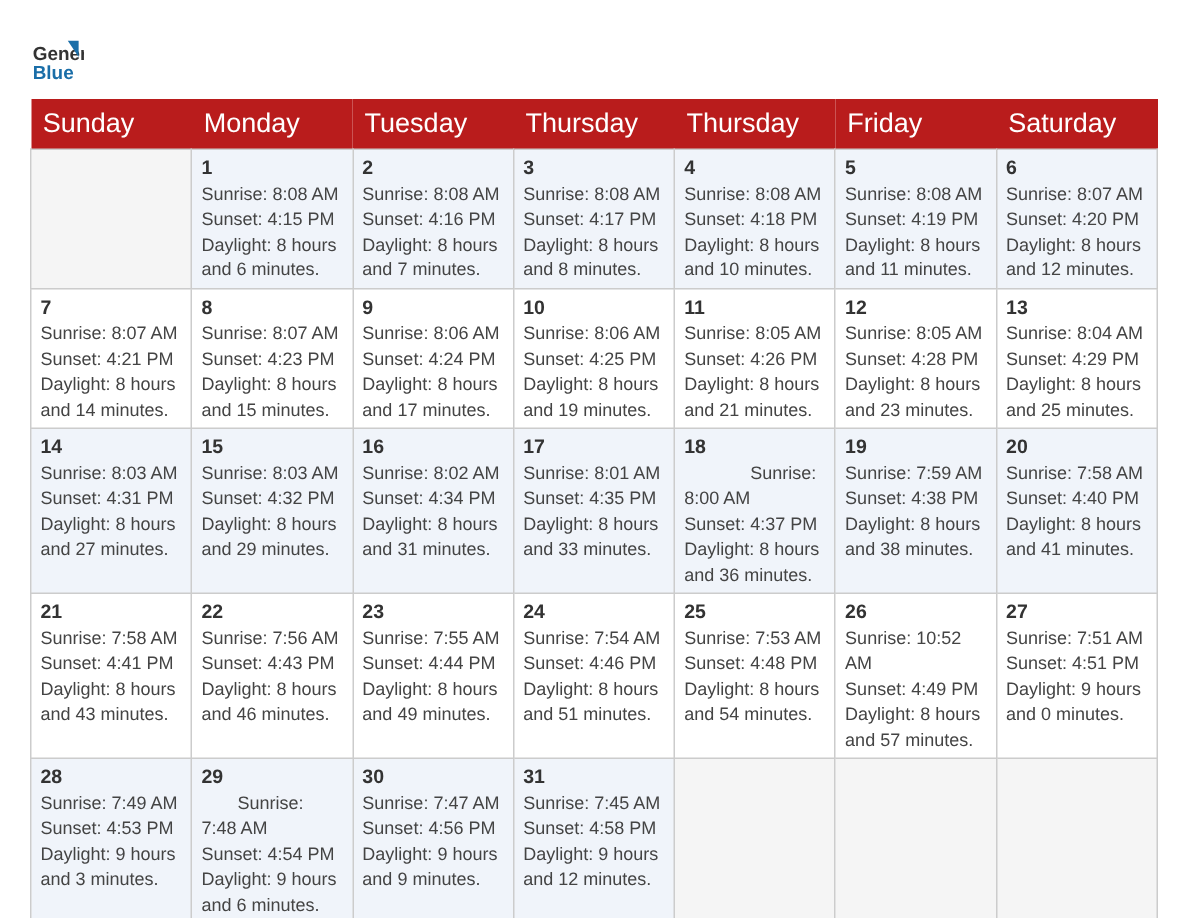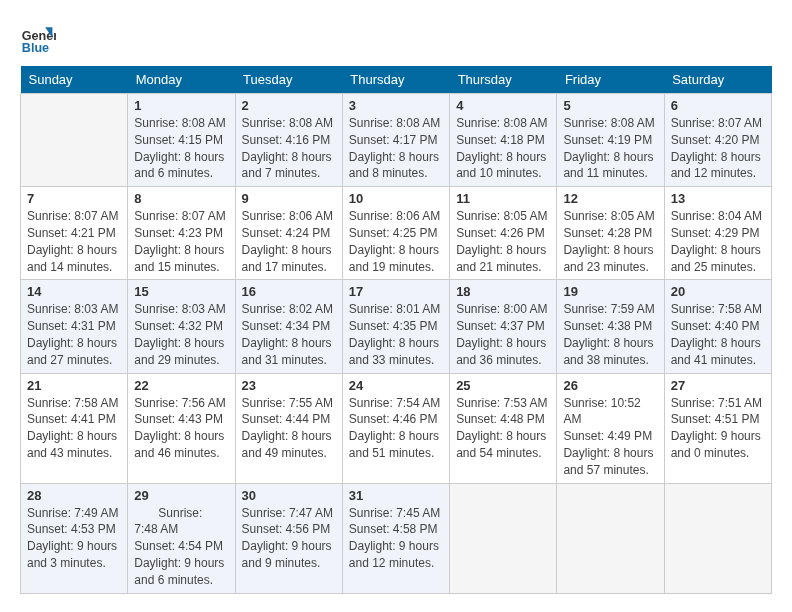--- a/index.html
+++ b/index.html
@@ -36,25 +36,25 @@
     .location {
       font-size: 15px;
       color: #555;
     }
     table {
       width: 100%;
       border-collapse: collapse;
       font-size: 11px;
     }
     thead tr th {
-      background-color: #0369a1;
+      background-color: #b91c1c;
       color: #fff;
       text-align: left;
       padding: 6px 8px;
-      font-size: 13px;
+      font-size: 18px;
       font-weight: normal;
     }
     tbody tr td {
       border: 1px solid #ccc;
       vertical-align: top;
       padding: 4px 6px;
       height: 80px;
       width: 107px;
       color: #333;
     }
@@ -183,21 +183,21 @@
 Daylight: 8 hours
 and 29 minutes.</span></td>
         <td><span class="day-num">16</span><span class="cell-text" style="white-space: pre-line;">Sunrise: 8:02 AM
 Sunset: 4:34 PM
 Daylight: 8 hours
 and 31 minutes.</span></td>
         <td><span class="day-num">17</span><span class="cell-text" style="white-space: pre-line;">Sunrise: 8:01 AM
 Sunset: 4:35 PM
 Daylight: 8 hours
 and 33 minutes.</span></td>
-        <td><span class="day-num">18</span><span class="cell-text" style="white-space: pre-line;">Sunrise: 8:00 AM
+        <td><span class="day-num">18</span><span class="cell-text" style="white-space: pre-line; margin-left: 44px;">Sunrise: 8:00 AM
 Sunset: 4:37 PM
 Daylight: 8 hours
 and 36 minutes.</span></td>
         <td><span class="day-num">19</span><span class="cell-text" style="white-space: pre-line; text-align: center;">Sunrise: 7:59 AM
 Sunset: 4:38 PM
 Daylight: 8 hours
 and 38 minutes.</span></td>
         <td><span class="day-num">20</span><span class="cell-text" style="white-space: pre-line;">Sunrise: 7:58 AM
 Sunset: 4:40 PM
 Daylight: 8 hours

